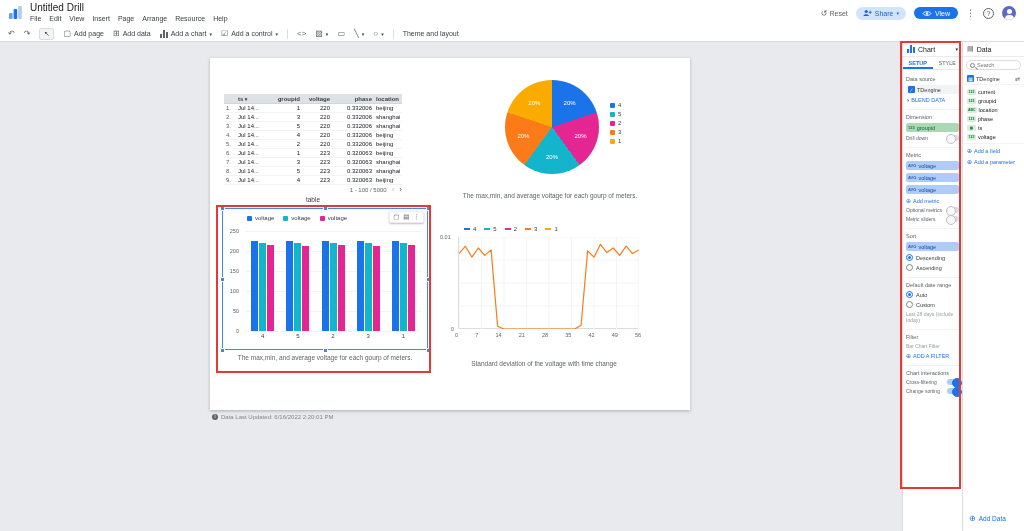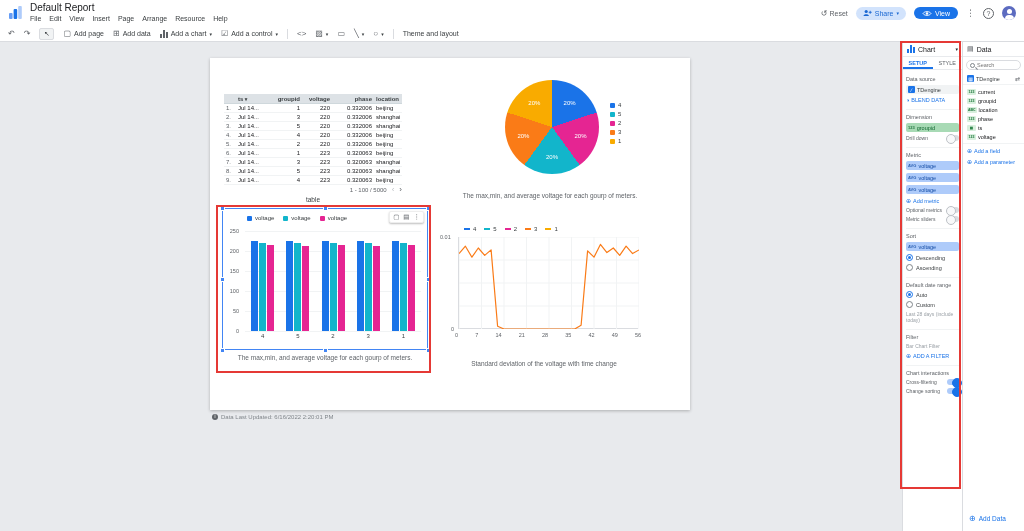--- a/index.html
+++ b/index.html
@@ -145,21 +145,21 @@
 <body>
 
 <div id="app">
 
   <header id="topbar">
     <svg class="logo" viewBox="0 0 15 15">
       <rect x="1" y="8" width="3.6" height="6" rx="1" fill="#669df6"></rect>
       <rect x="5.6" y="4" width="3.6" height="10" rx="1" fill="#1a73e8"></rect>
       <rect x="10.2" y="1" width="3.6" height="13" rx="1" fill="#aecbfa"></rect>
     </svg>
-    <div class="title">Default Report</div>
+    <div class="title">Untitled Drill</div>
     <nav class="menubar">
         <span class="menu-item">File</span>
         <span class="menu-item">Edit</span>
         <span class="menu-item">View</span>
         <span class="menu-item">Insert</span>
         <span class="menu-item">Page</span>
         <span class="menu-item">Arrange</span>
         <span class="menu-item">Resource</span>
         <span class="menu-item">Help</span>
       </nav>

